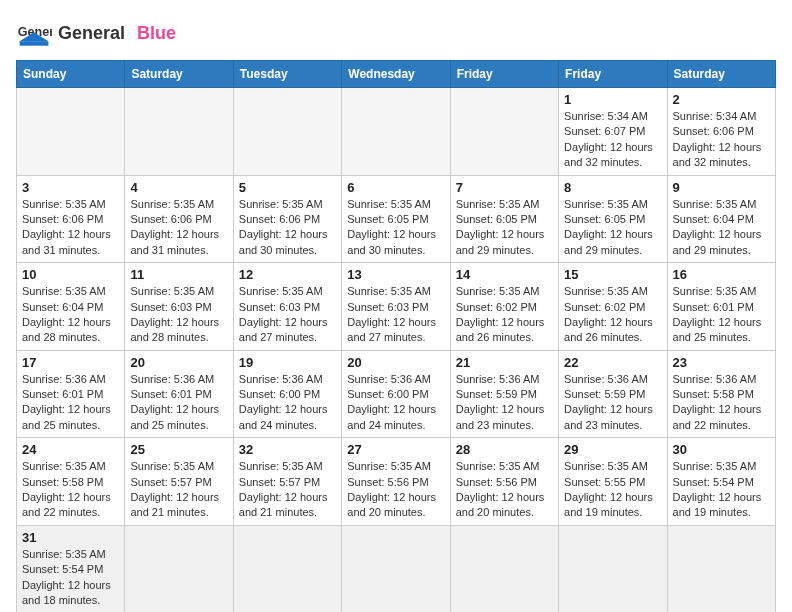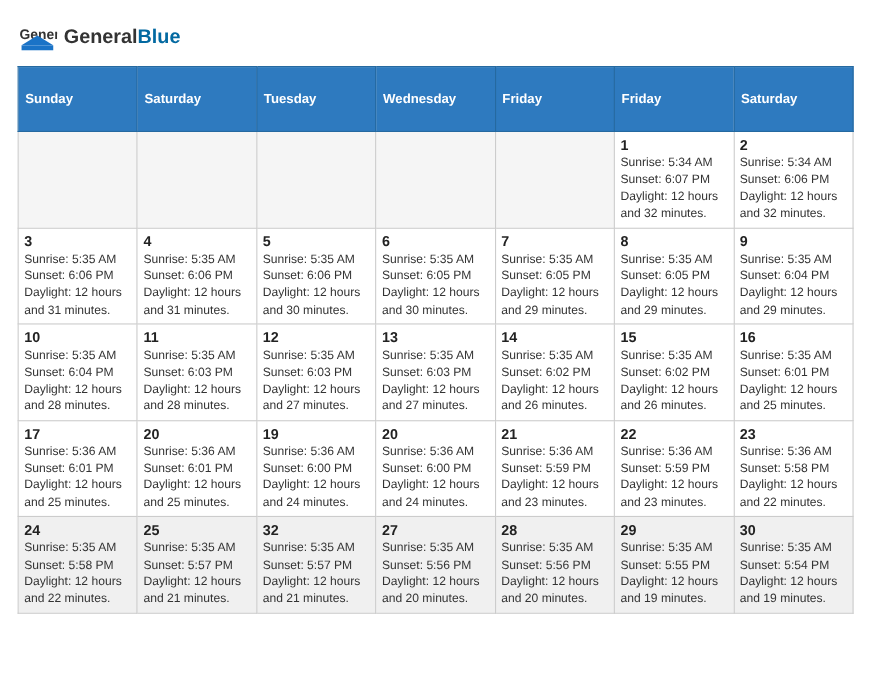--- a/index.html
+++ b/index.html
@@ -21,21 +21,22 @@
       align-items: center;
       gap: 6px;
     }
     .logo-text {
       font-size: 18px;
       font-weight: bold;
       color: #333;
       line-height: 1.1;
     }
     .logo-text span {
-      color: #0369a1;
+      color: #ec4899;
+      padding-left: 12px;
     }
     .logo-icon {
       width: 36px;
       height: 36px;
     }
     .title-block {
       text-align: right;
     }
     .month-year {
       font-size: 32px;
@@ -51,21 +52,21 @@
     .calendar {
       width: 100%;
       border-collapse: collapse;
       border: 1px solid #ccc;
       font-size: 11px;
     }
     .calendar thead th {
       background: #2e7abf;
       color: #fff;
       text-align: left;
-      padding: 22px 6px;
+      padding: 6px 6px;
       font-size: 12px;
       font-weight: 600;
       border: 1px solid #2569a0;
     }
     .calendar tbody td {
       vertical-align: top;
       border: 1px solid #ccc;
       padding: 4px 5px;
       width: 106px;
       min-height: 80px;
@@ -346,14 +347,29 @@
 and 19 minutes.</div>
         </td>
         <td>
           <span class="day-num">30</span>
           <div class="day-info" style="white-space: pre-line;">Sunrise: 5:35 AM
 Sunset: 5:54 PM
 Daylight: 12 hours
 and 19 minutes.</div>
         </td>
       </tr>
+      <tr class="last-row">
+        <td>
+          <span class="day-num">31</span>
+          <div class="day-info" style="white-space: pre-line;">Sunrise: 5:35 AM
+Sunset: 5:54 PM
+Daylight: 12 hours
+and 18 minutes.</div>
+        </td>
+        <td class="empty"></td>
+        <td class="empty"></td>
+        <td class="empty"></td>
+        <td class="empty"></td>
+        <td class="empty"></td>
+        <td class="empty"></td>
+      </tr>
     </tbody>
 </table>
 
 </body></html>

